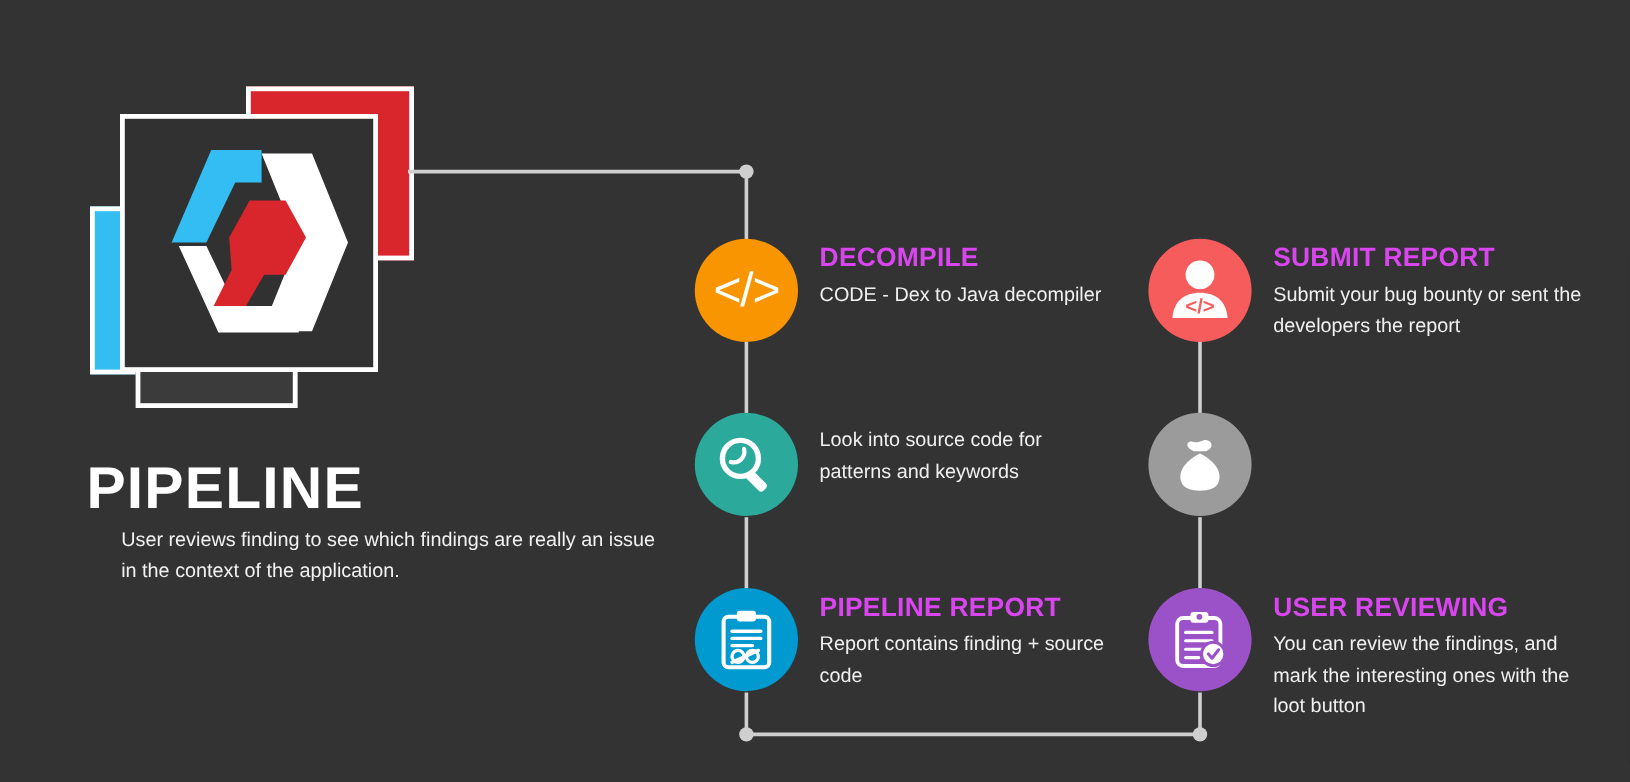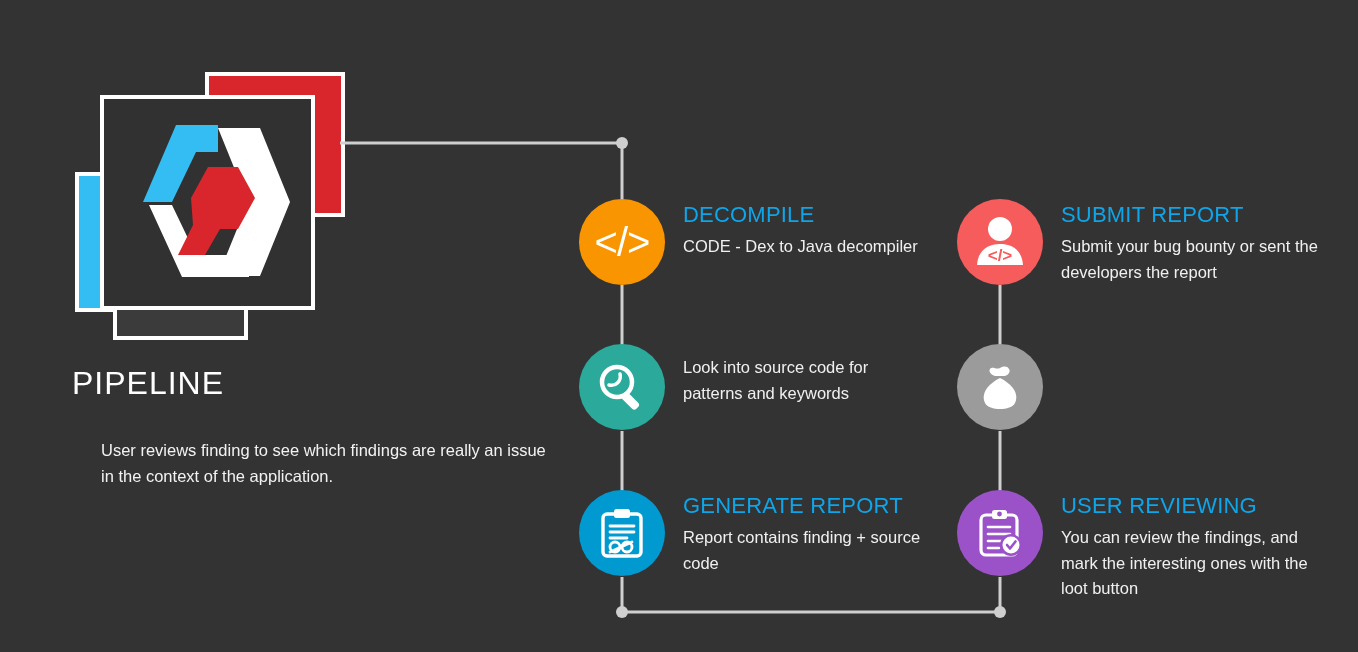--- a/index.html
+++ b/index.html
@@ -30,24 +30,24 @@
   }
   .card-red   { left: 205px; top:  72px; width: 140px; height: 145px; background: #D8262C; }
   .card-blue  { left:  75px; top: 172px; width:  40px; height: 140px; background: #33BDF2; }
   .card-dark  { left: 113px; top: 300px; width: 135px; height:  40px; background: #3b3b3b; }
   .card-main  { left: 100px; top:  95px; width: 215px; height: 215px; background: #313131; }
 
   .hex-logo { position: absolute; left: 100px; top: 95px; width: 215px; height: 215px; }
 
   .brand-title {
     position: absolute;
-    left: 72px; top: 367px;
+    left: 72px; top: 383px;
     color: #ffffff;
-    font-size: 32px;
-    font-weight: normal;
+    font-size: 49px;
+    font-weight: bold;
     letter-spacing: 1px;
     line-height: 1;
   }
   .brand-sub {
     position: absolute;
     left: 73px; top: 438px;
     width: 460px;
     color: #f2f2f2;
     font-size: 16.5px;
     line-height: 1.55;
@@ -63,23 +63,23 @@
     position: absolute;
     left: 0; top: 0;
     width: 86px; height: 86px;
     border-radius: 50%;
     display: flex;
     align-items: center;
     justify-content: center;
   }
   .step-body { position: absolute; left: 104px; top: 4px; }
   .step-title {
-    color: #0ea5e9;
+    color: #d946ef;
     font-size: 22px;
-    font-weight: normal;
+    font-weight: bold;
     letter-spacing: 0.2px;
     line-height: 1.1;
     white-space: nowrap;
   }
   .step-desc {
     margin-top: 7px;
     color: #f0f0f0;
     font-size: 16.5px;
     line-height: 1.55;
   }
@@ -206,21 +206,21 @@
           <line x1="15" y1="20" x2="39" y2="20"></line>
           <line x1="15" y1="26" x2="39" y2="26"></line>
           <line x1="15" y1="32" x2="32" y2="32"></line>
         </g>
         <circle cx="20" cy="41" r="5" fill="none" stroke="#ffffff" stroke-width="2.8"></circle>
         <circle cx="32" cy="41" r="5" fill="none" stroke="#ffffff" stroke-width="2.8"></circle>
         <line x1="15" y1="46" x2="37" y2="36" stroke="#ffffff" stroke-width="2.8" stroke-linecap="round"></line>
       </svg>
     </div>
     <div class="step-body">
-      <div class="step-title">GENERATE REPORT</div>
+      <div class="step-title">PIPELINE REPORT</div>
       <div class="step-desc w-narrow">Report contains finding + source code</div>
     </div>
   </div>
 
   <div class="step" style="left:957px; top:199px;">
     <div class="step-icon" style="background:#F65C5C;">
       <svg width="58" height="58" viewBox="0 0 58 58">
         <circle cx="29" cy="16" r="12" fill="#ffffff"></circle>
         <path d="M 6 52 C 7 38 16 31 29 31 C 42 31 51 38 52 52 Z" fill="#ffffff"></path>
         <text x="29" y="48" text-anchor="middle" font-family="Liberation Sans, sans-serif" font-size="17" font-weight="bold" fill="#F65C5C">&lt;/&gt;</text>

